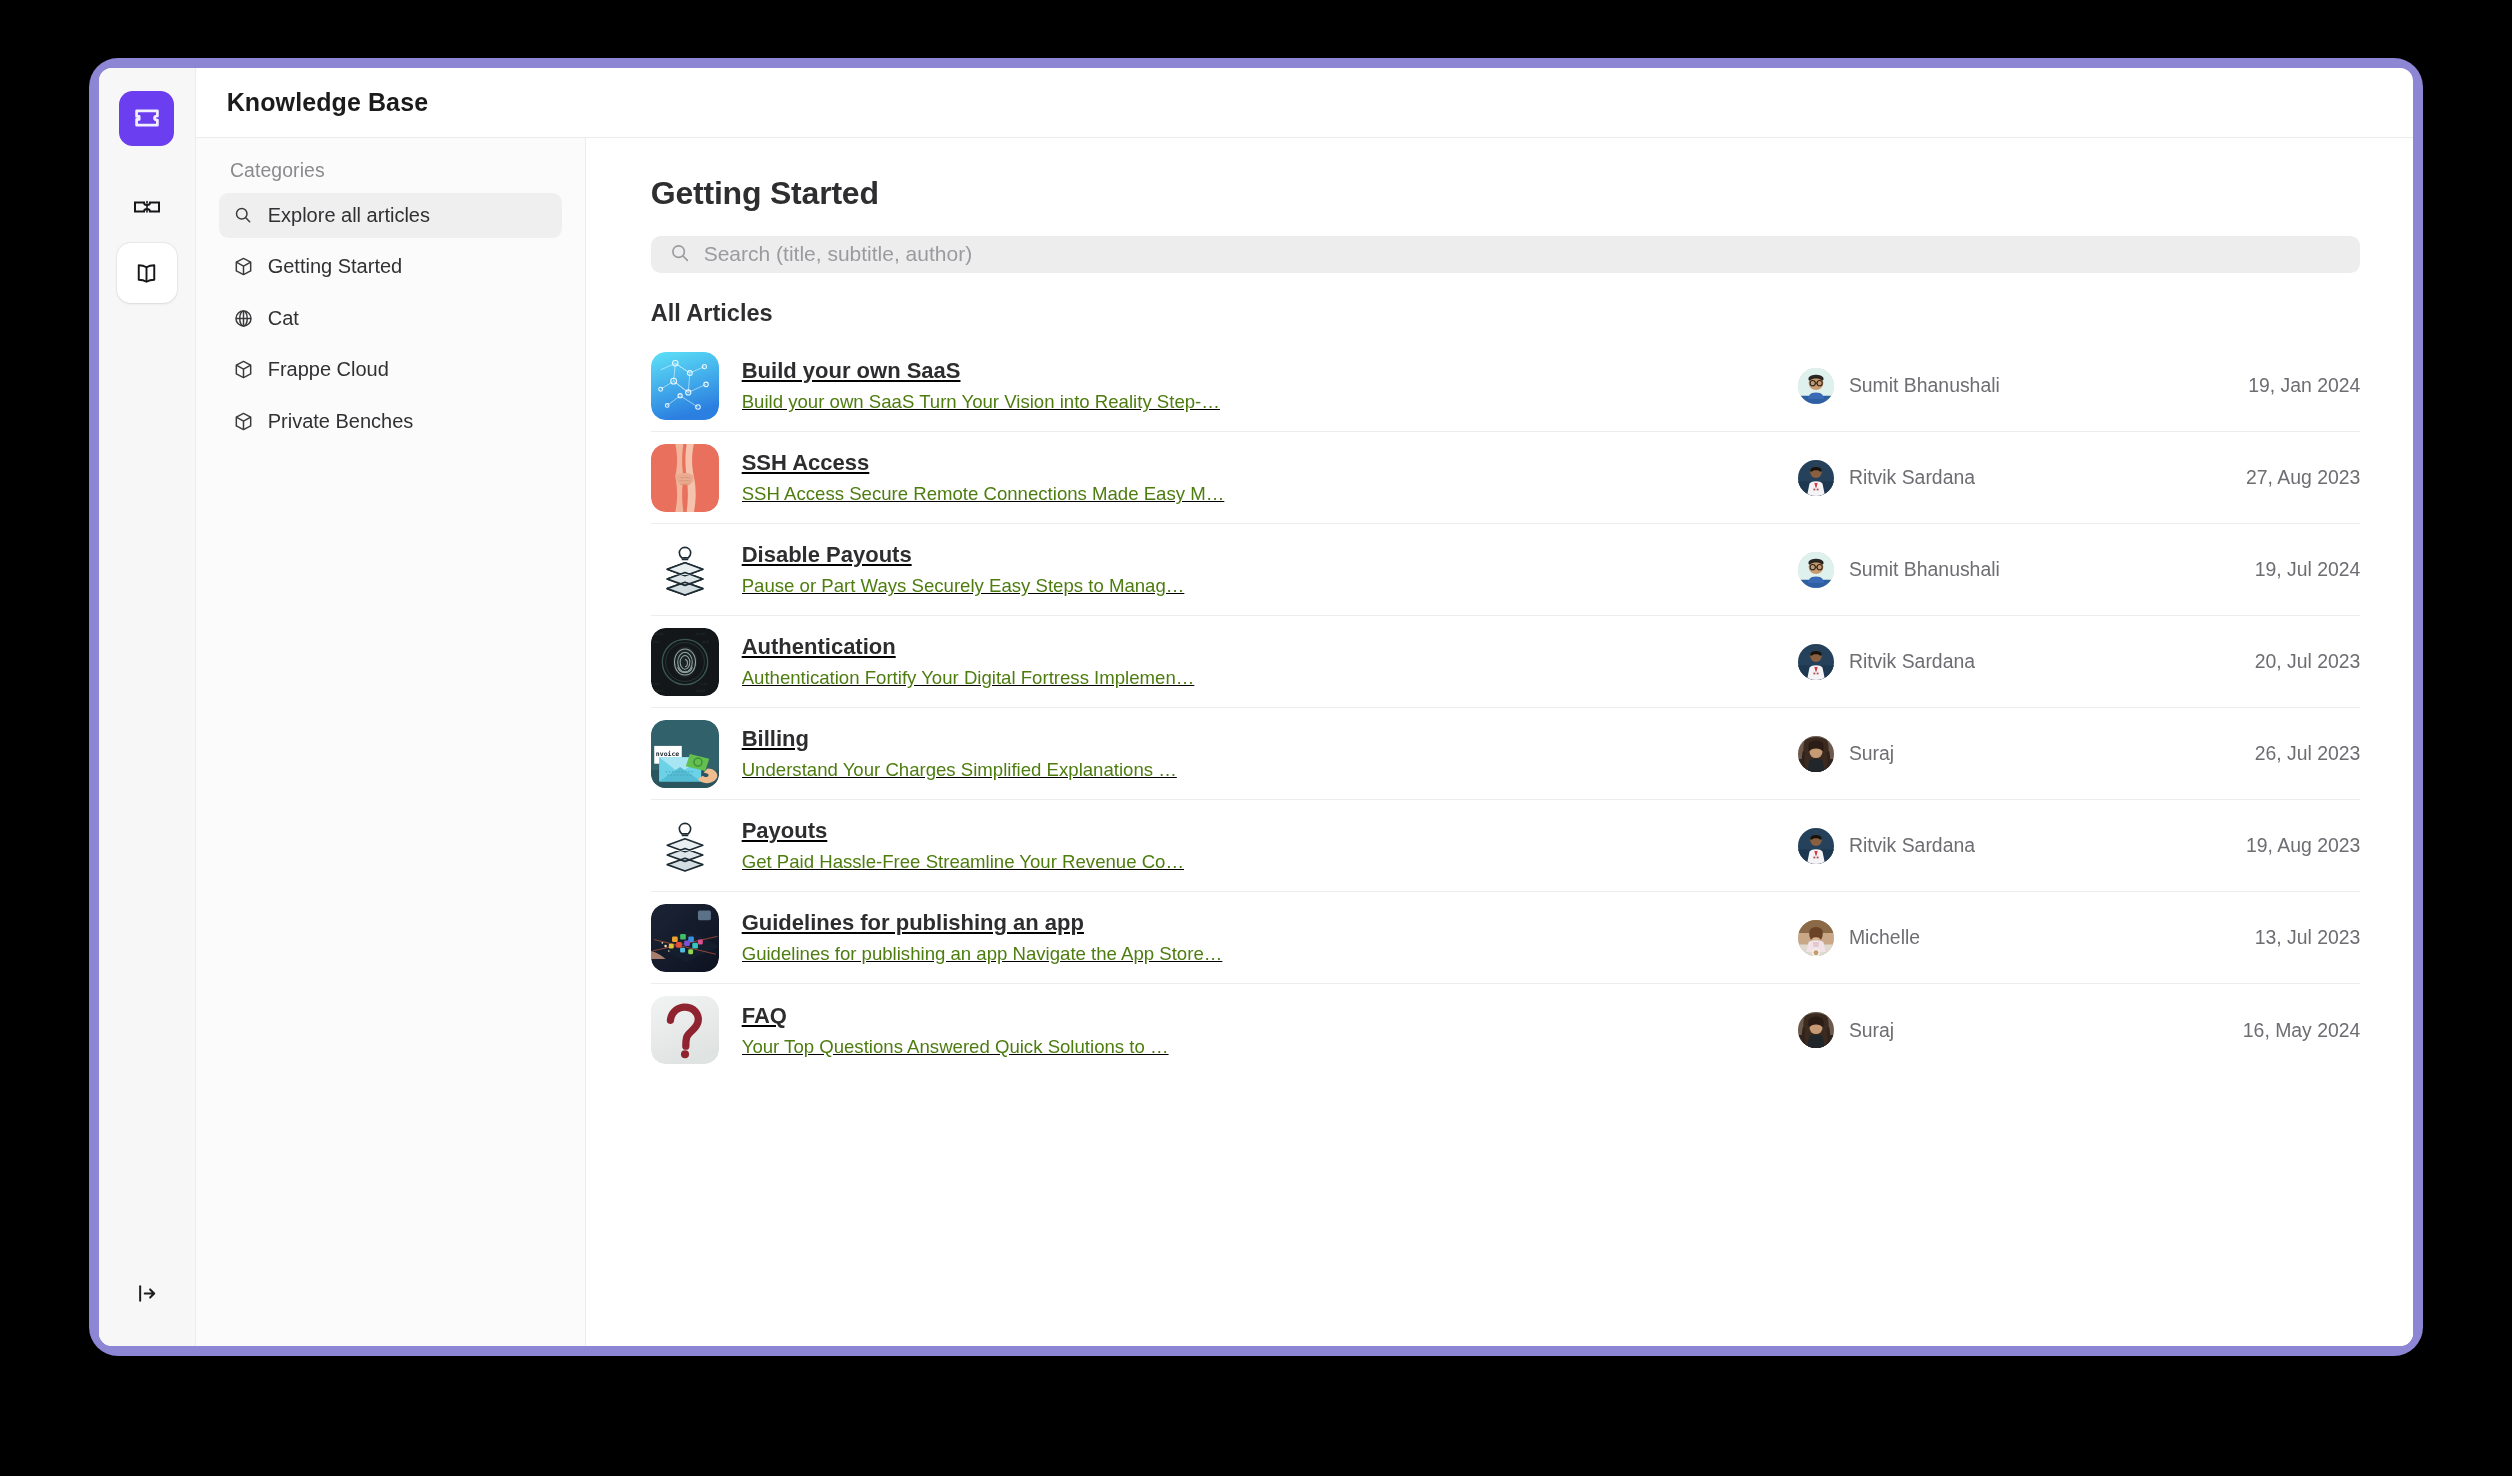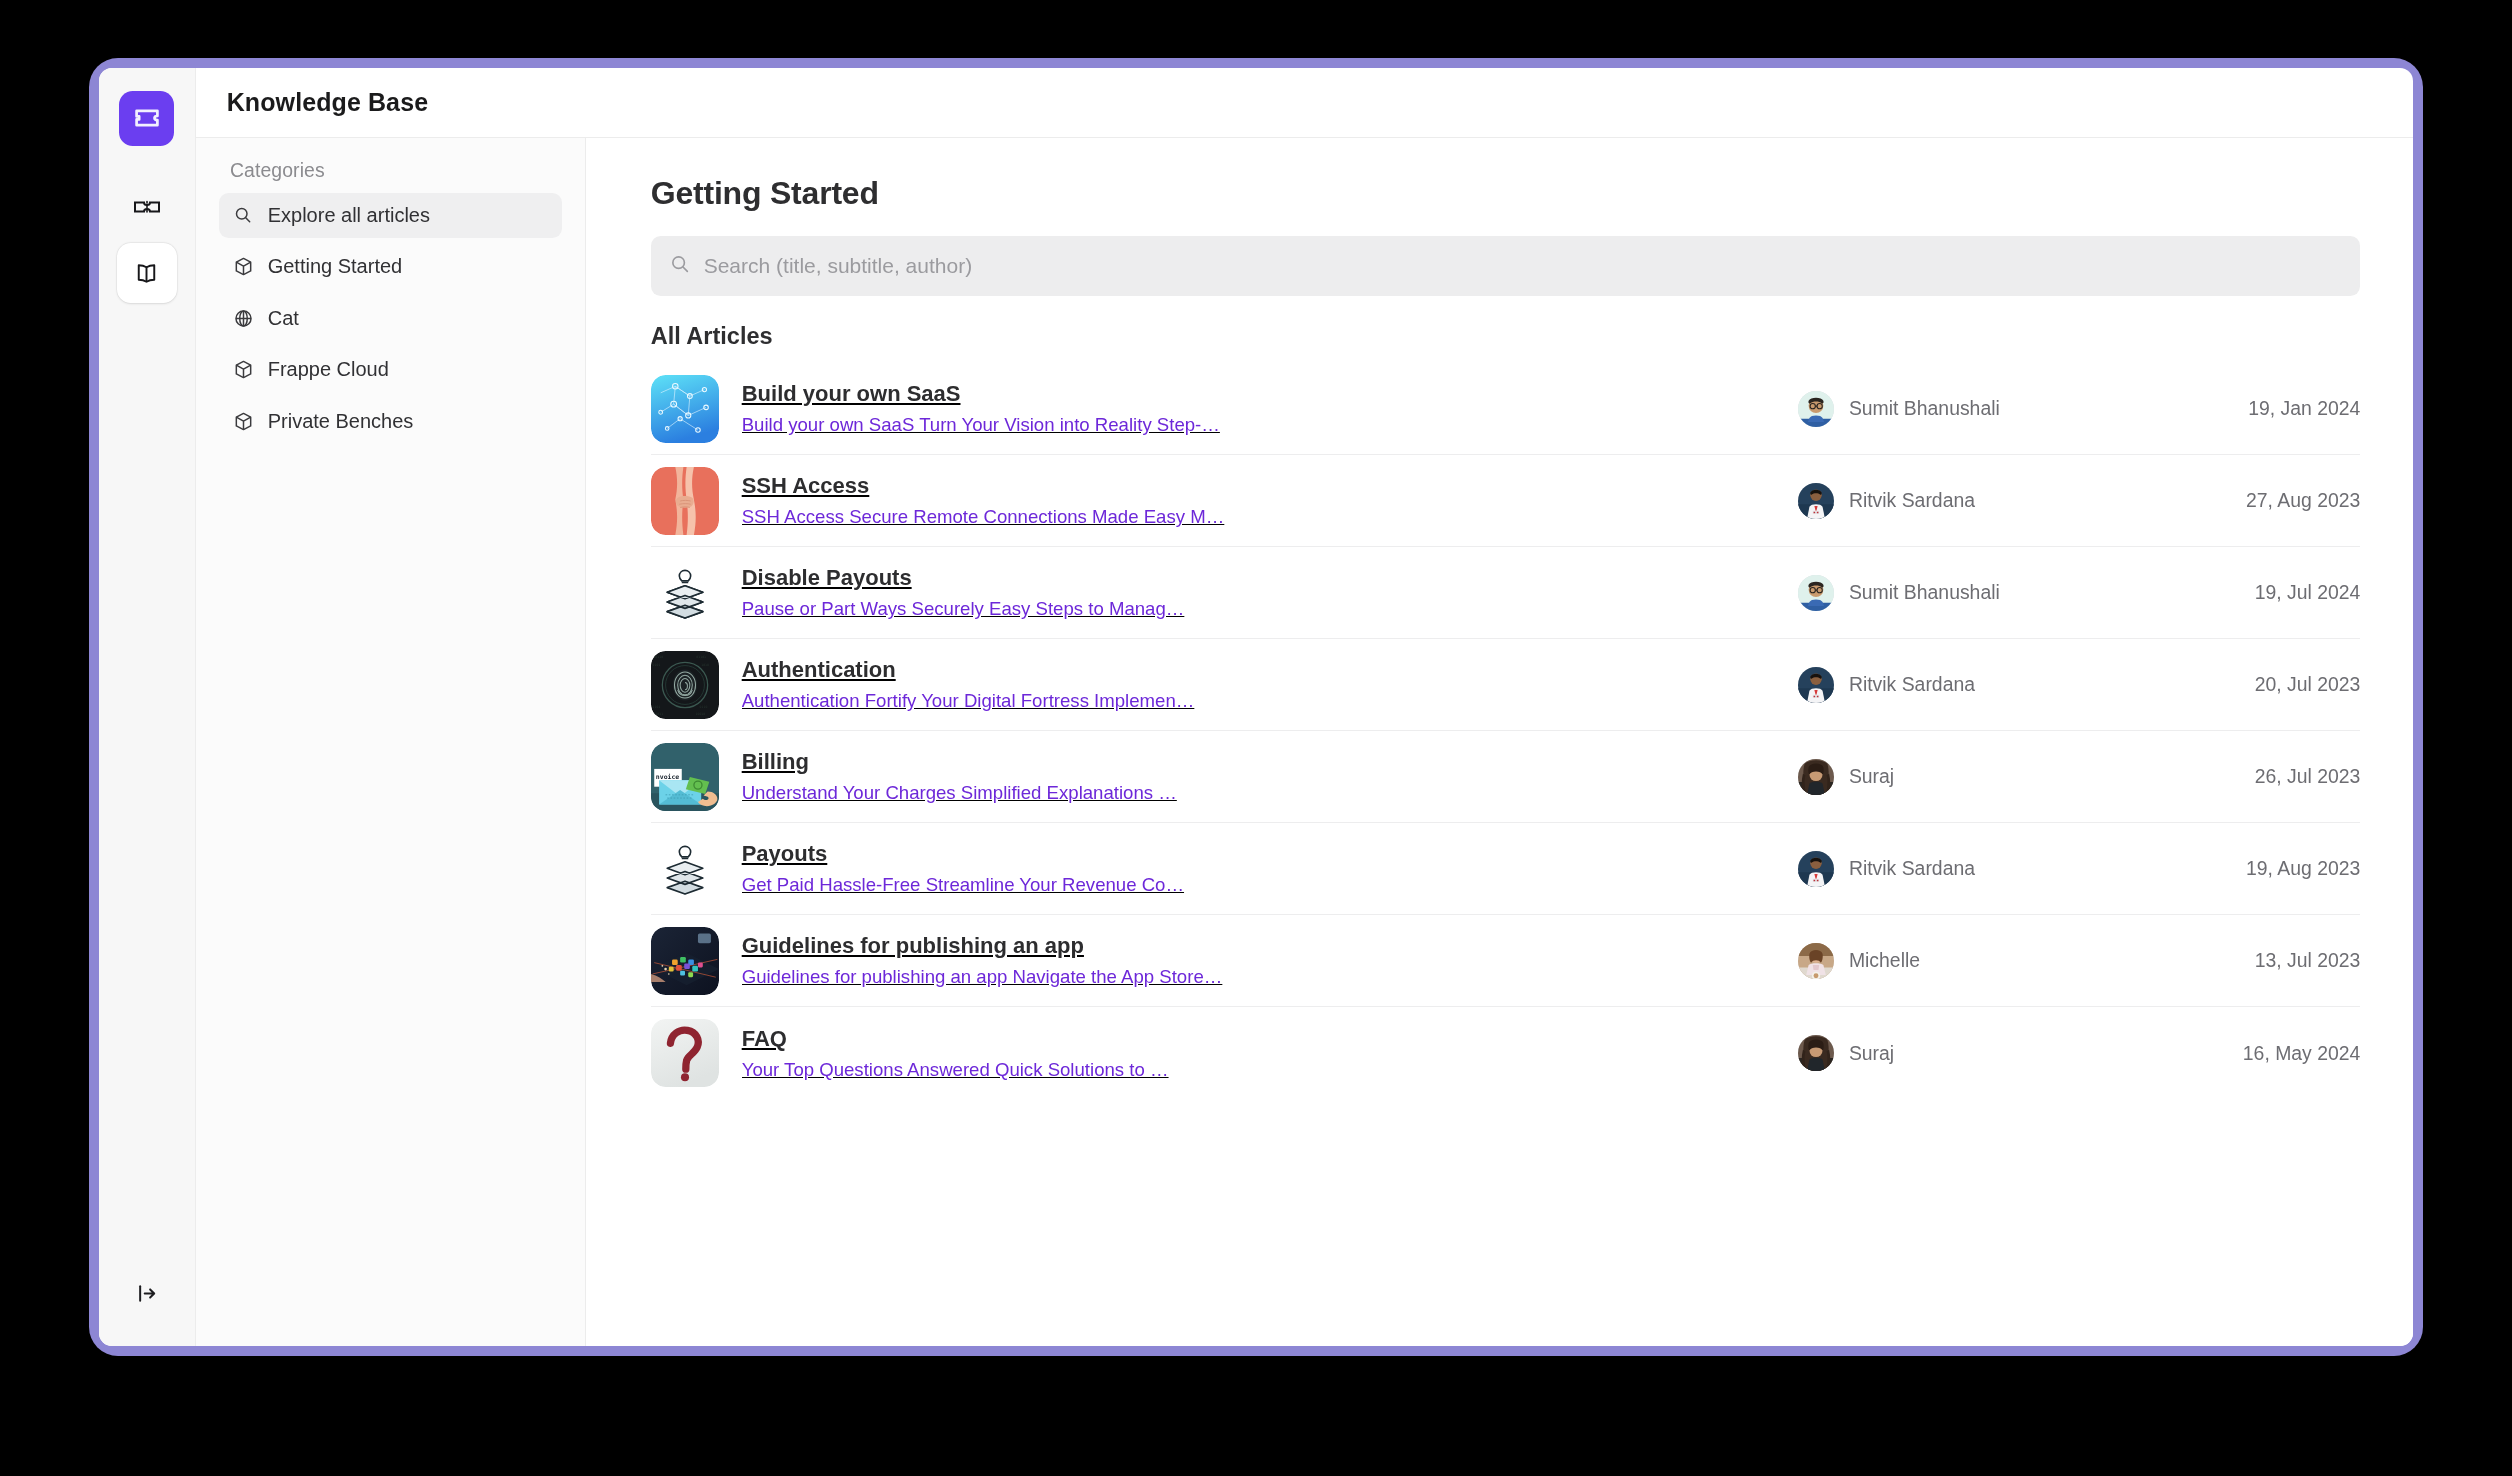--- a/index.html
+++ b/index.html
@@ -124,21 +124,21 @@
     background: #fff;
   }
   #page-title {
     font-size: 32px;
     font-weight: 700;
     color: #2e2e30;
     letter-spacing: -0.2px;
     margin-bottom: 24px;
   }
   #searchbar {
-    height: 60px;
+    height: 37px;
     background: #ededee;
     border-radius: 9.7px;
     display: flex; align-items: center;
     gap: 13px;
     padding: 0 18px;
     cursor: text;
   }
   #searchbar .sinput {
     border: none; background: transparent; outline: none;
     font-family: "Liberation Sans", sans-serif;
@@ -177,21 +177,21 @@
   .row-text { flex: 1 1 auto; min-width: 0; text-decoration: underline; }
   .row-title {
     font-size: 22px;
     font-weight: 700;
     color: #2d2d2f;
     margin-bottom: 7.3px;
     white-space: nowrap;
   }
   .row-sub {
     font-size: 18.6px;
-    color: #6d28d9;
+    color: #4d7c0f;
     white-space: nowrap;
     overflow: hidden;
     text-overflow: ellipsis;
     max-width: 567px;
   }
   .row-author {
     width: 388px;
     flex: 0 0 388px;
     display: flex; align-items: center;
     gap: 14.6px;

